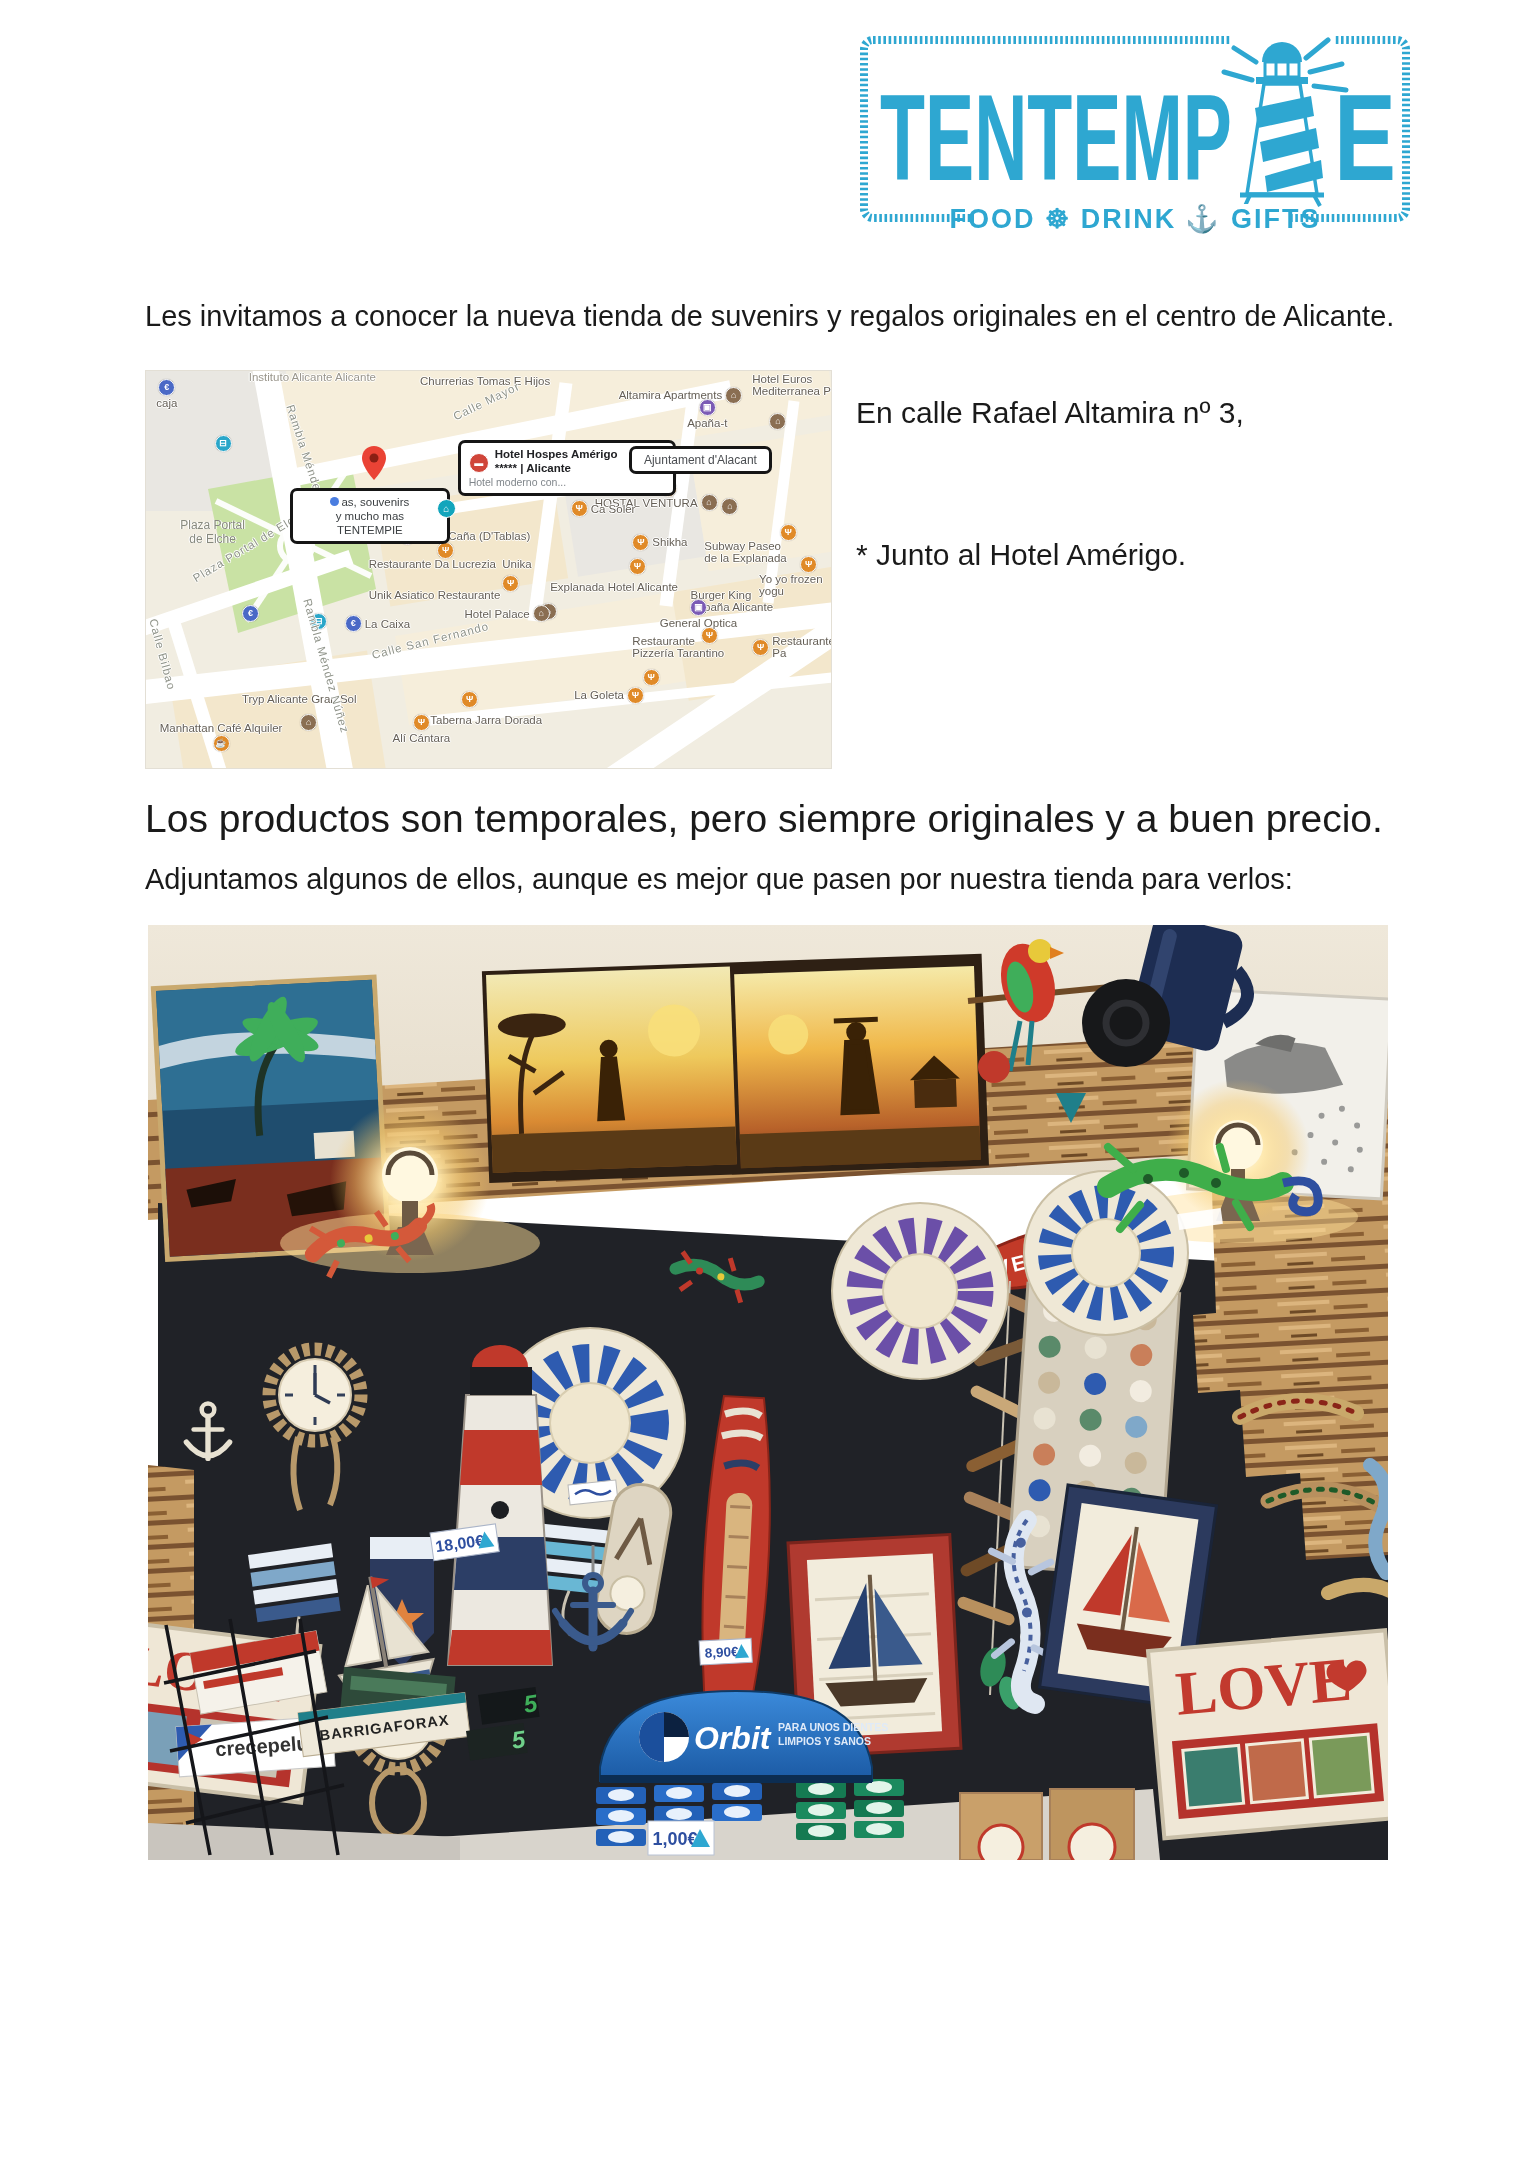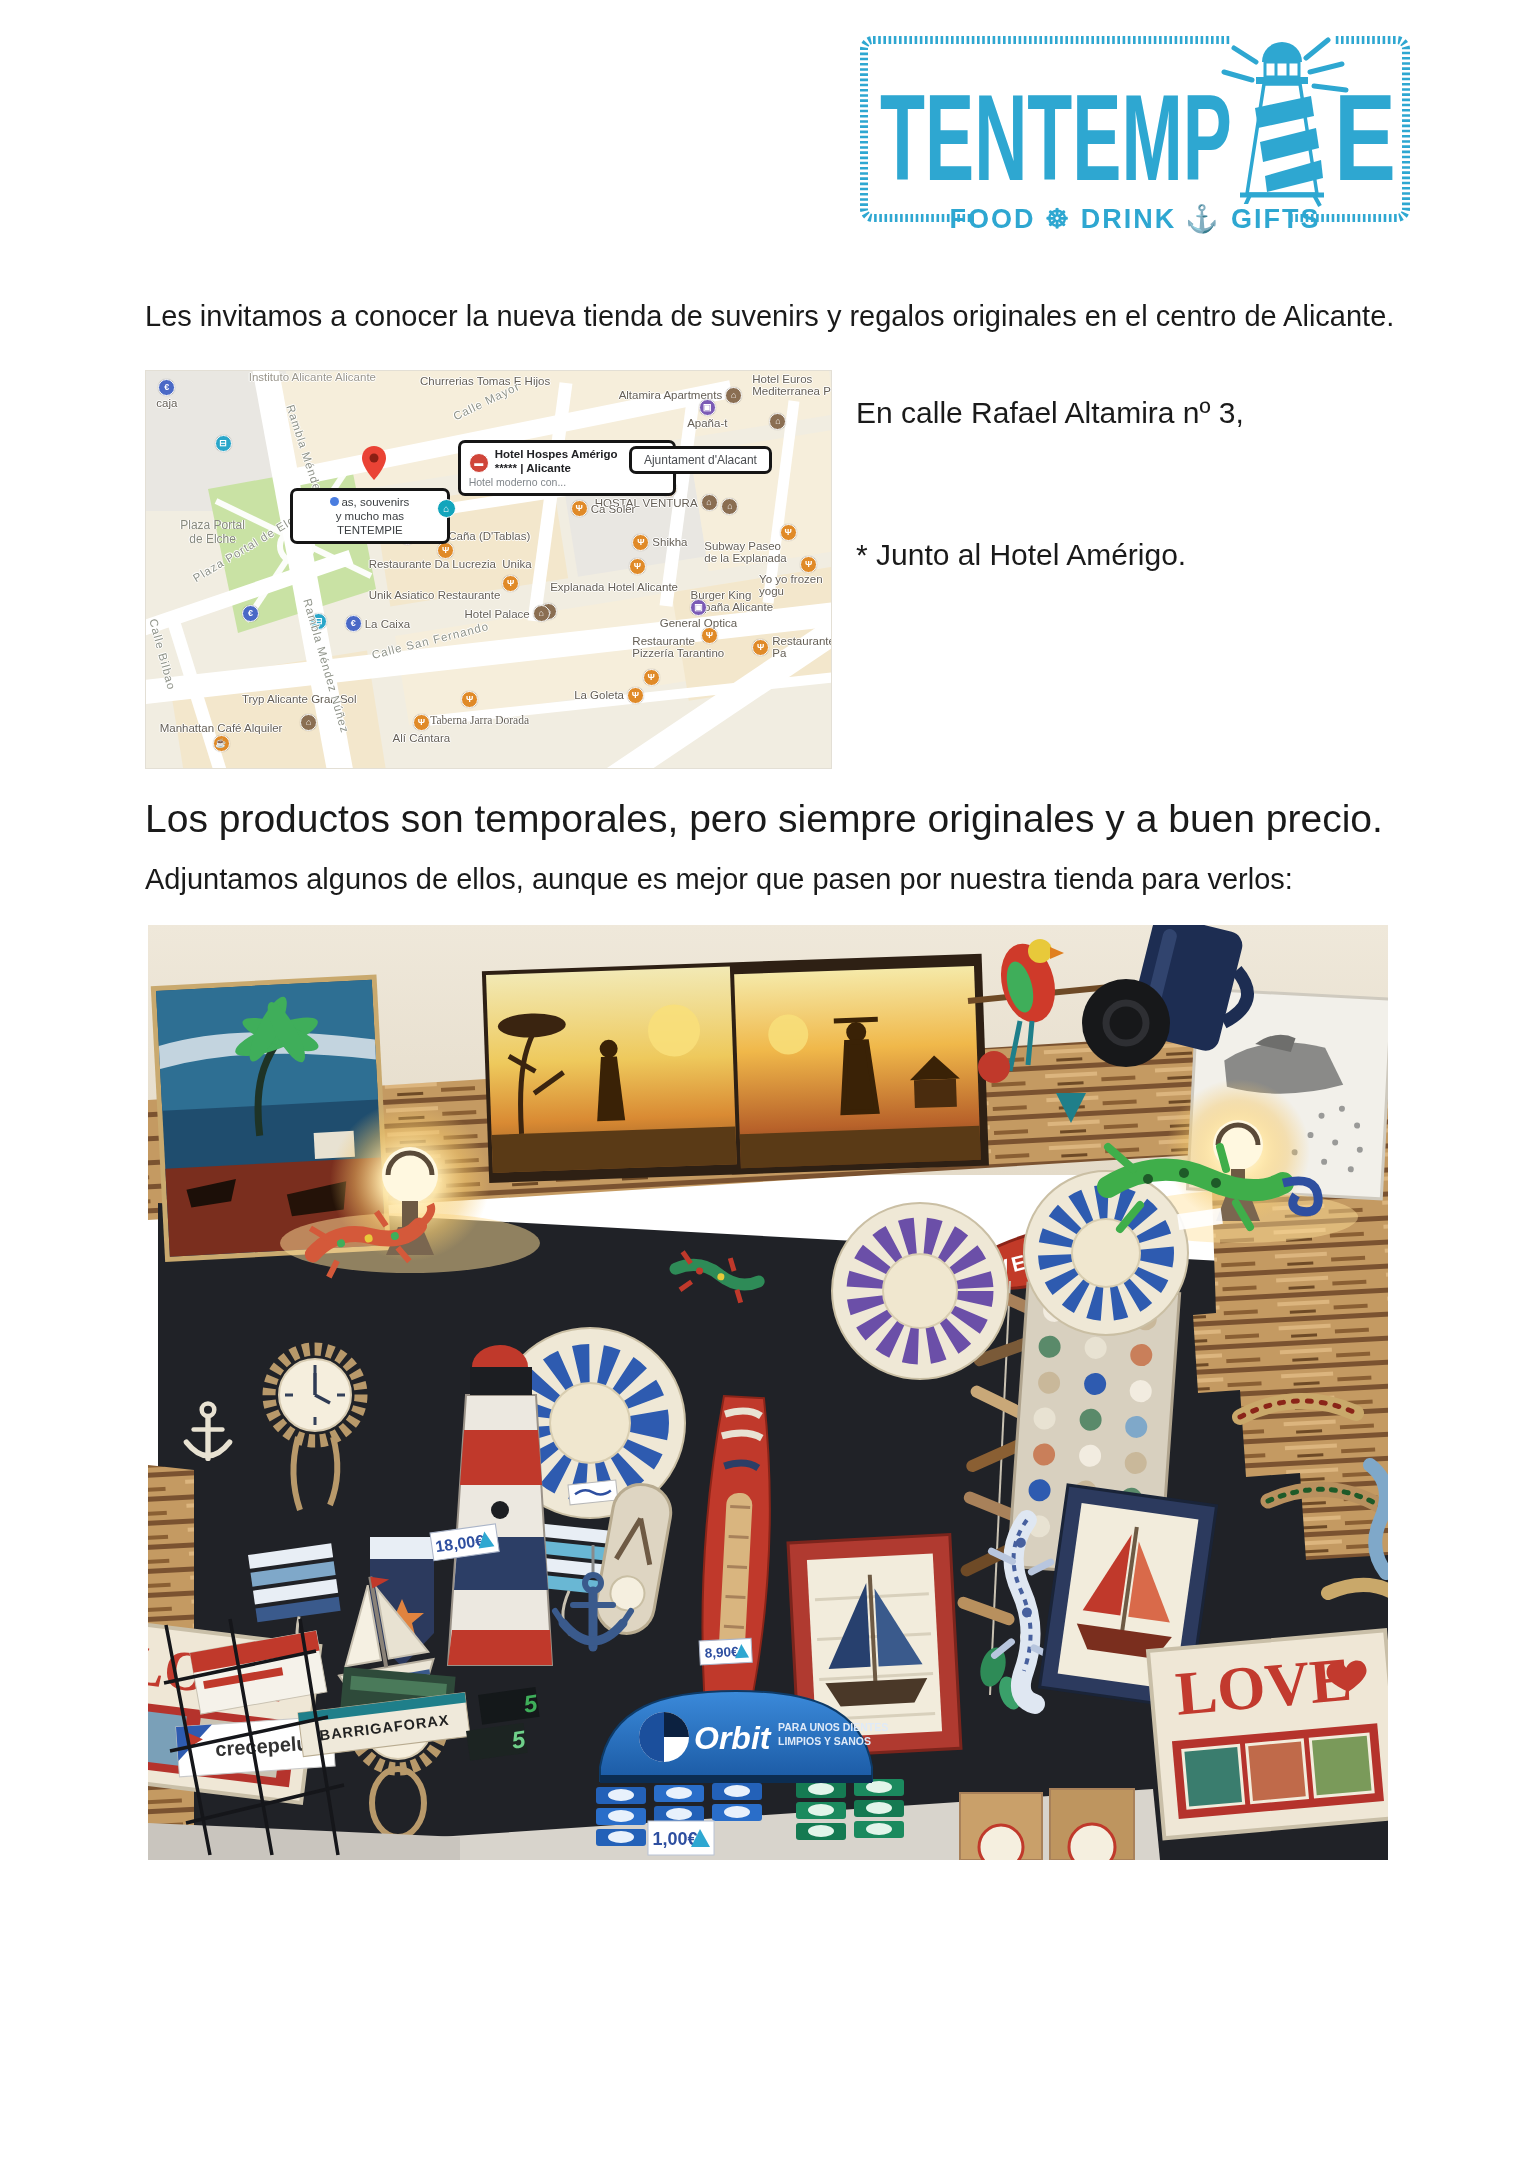--- a/index.html
+++ b/index.html
@@ -166,21 +166,21 @@
         <div class="poi only" style="left: 57.5%; top: 58.5%;"><span class="poi-ic" style="background: rgb(138, 110, 82);">⌂</span></div>
         <div class="poi right" style="left: 46.5%; top: 59%;"><span class="poi-ic" style="background: rgb(138, 110, 82);">⌂</span><span>Hotel Palace</span></div>
         <div class="poi left" style="left: 29%; top: 61.5%;"><span class="poi-ic" style="background: rgb(74, 105, 198);">€</span><span>La Caixa</span></div>
         <div class="poi only" style="left: 14%; top: 59%;"><span class="poi-ic" style="background: rgb(74, 105, 198);">€</span></div>
         <div class="poi only" style="left: 24%; top: 61%;"><span class="poi-ic" style="background: rgb(42, 166, 201);">⊟</span></div>
         <div class="poi above" style="left: 75%; top: 57.5%;"><span class="poi-ic" style="background: rgb(123, 91, 181);">▣</span><span>General Optica</span></div>
         <div class="poi left" style="left: 71%; top: 66.5%;"><span>Restaurante
 Pizzería Tarantino</span></div>
         <div class="poi only" style="left: 72.5%; top: 75%;"><span class="poi-ic" style="background: rgb(224, 138, 40);">Ψ</span></div>
         <div class="poi right" style="left: 62.5%; top: 79.5%;"><span class="poi-ic" style="background: rgb(224, 138, 40);">Ψ</span><span>La Goleta</span></div>
-        <div class="poi left" style="left: 41.5%; top: 86.5%; font-family: Liberation Serif, serif;"><span>Taberna Jarra Dorada</span></div>
+        <div class="poi left" style="left: 41.5%; top: 86.5%;"><span>Taberna Jarra Dorada</span></div>
         <div class="poi only" style="left: 46%; top: 80.5%;"><span class="poi-ic" style="background: rgb(224, 138, 40);">Ψ</span></div>
         <div class="poi above" style="left: 36%; top: 86.5%;"><span class="poi-ic" style="background: rgb(224, 138, 40);">Ψ</span><span>Alí Cántara</span></div>
         <div class="poi left" style="left: 14%; top: 81%;"><span>Tryp Alicante Gran Sol</span></div>
         <div class="poi only" style="left: 22.5%; top: 86.5%;"><span class="poi-ic" style="background: rgb(138, 110, 82);">⌂</span></div>
         <div class="poi below" style="left: 2%; top: 88.5%;"><span class="poi-ic" style="background: rgb(224, 138, 40);">☕</span><span>Manhattan Café Alquiler</span></div>
         <div class="street-label" style="left: 21%; top: 7%; transform: rotate(72deg);">Rambla Méndez Núñez</div>
         <div class="street-label" style="left: 23.5%; top: 56%; transform: rotate(74deg);">Rambla Méndez Núñez</div>
         <div class="street-label" style="left: 45%; top: 10%; transform: rotate(-26deg);">Calle Mayor</div>
         <div class="street-label" style="left: 33%; top: 70%; transform: rotate(-14deg);">Calle San Fernando</div>
         <div class="street-label" style="left: 7%; top: 51%; transform: rotate(-31deg);">Plaza Portal de Elche</div>

